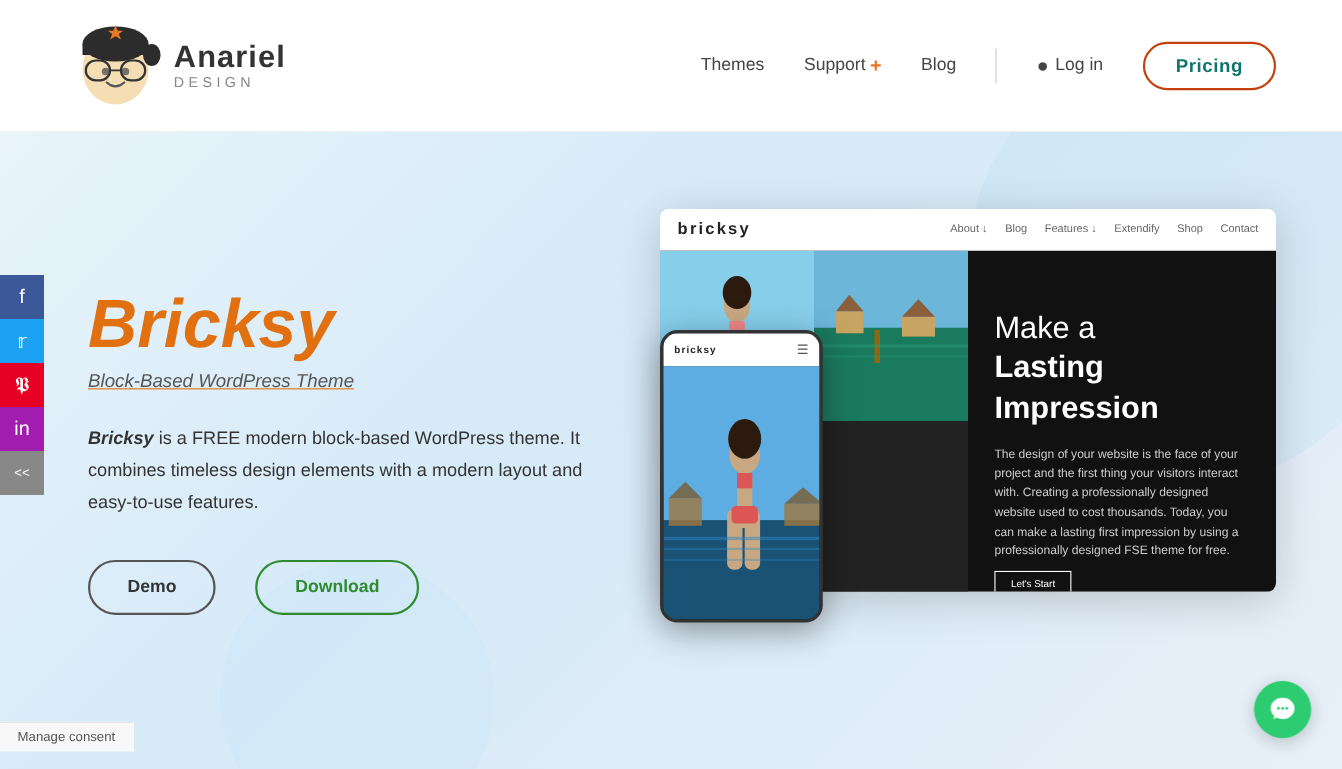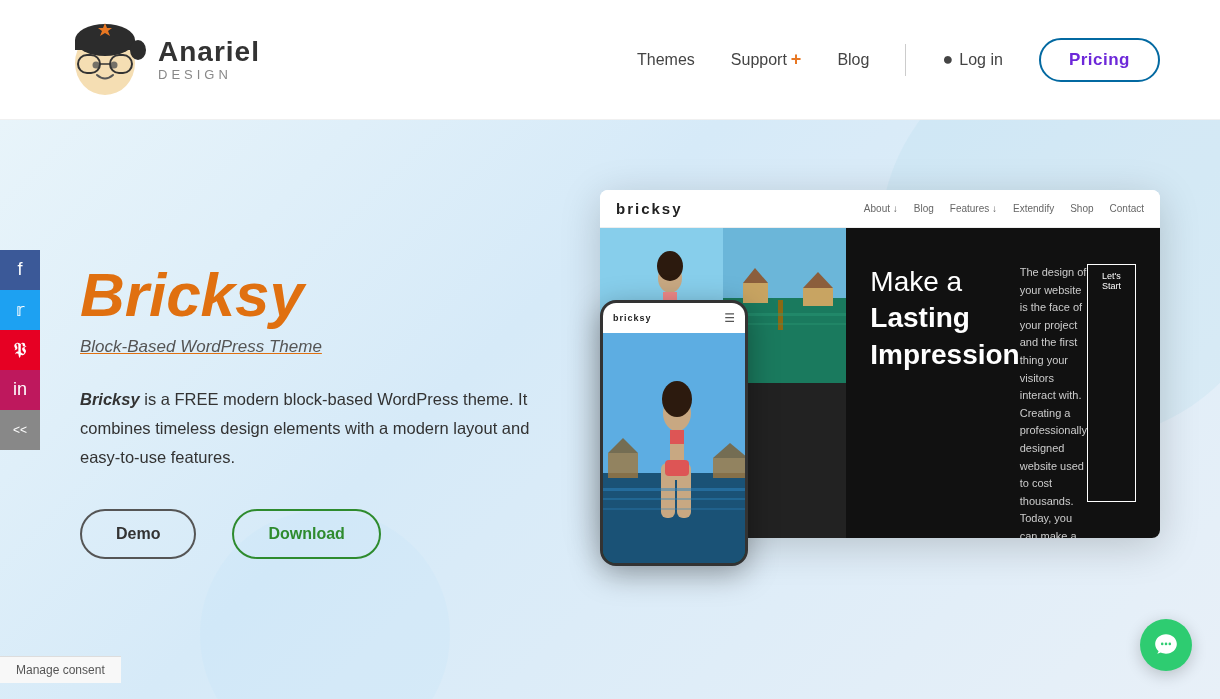--- a/index.html
+++ b/index.html
@@ -76,26 +76,26 @@
       gap: 6px;
       font-size: 16px;
       color: #444;
       cursor: pointer;
     }
     .nav-login-icon {
       font-size: 18px;
       color: #444;
     }
     .nav-pricing-btn {
-      border: 2px solid #0369a1;
+      border: 2px solid #c2410c;
       border-radius: 50px;
       padding: 10px 28px;
       font-size: 17px;
       font-weight: 700;
-      color: #6d28d9;
+      color: #0f766e;
       cursor: pointer;
       background: transparent;
       letter-spacing: 0.5px;
     }
 
     
     .hero {
       background: linear-gradient(135deg, #e8f4fa 0%, #d6eaf8 40%, #e8f0f8 100%);
       min-height: 580px;
       display: flex;
@@ -239,24 +239,24 @@
       position: relative;
     }
     .img-cell-empty {
       background: #222;
       grid-column: 2;
       grid-row: 2;
     }
     
     .desktop-hero-text {
       flex: 1;
-      padding: 36px 24px;
+      padding: 52px 24px;
       color: #fff;
       display: flex;
-      flex-direction: row;
+      flex-direction: column;
       justify-content: flex-start;
     }
     .dht-tagline {
       font-size: 28px;
       font-weight: 400;
       line-height: 1.3;
       margin-bottom: 16px;
     }
     .dht-tagline strong {
       font-weight: 800;
@@ -331,21 +331,21 @@
       align-items: center;
       justify-content: center;
       cursor: pointer;
       font-size: 18px;
       color: #fff;
       text-decoration: none;
     }
     .social-fb { background: #3b5998; }
     .social-tw { background: #1da1f2; }
     .social-pi { background: #e60023; }
-    .social-li { background: #be185d; }
+    .social-li { background: #a21caf; }
     .social-collapse { background: #888; font-size: 12px; }
 
     
     .bottom-bar {
       position: fixed;
       bottom: 16px;
       left: 0;
       background: #f8f8f8;
       border-top: 1px solid #ddd;
       padding: 6px 16px;

